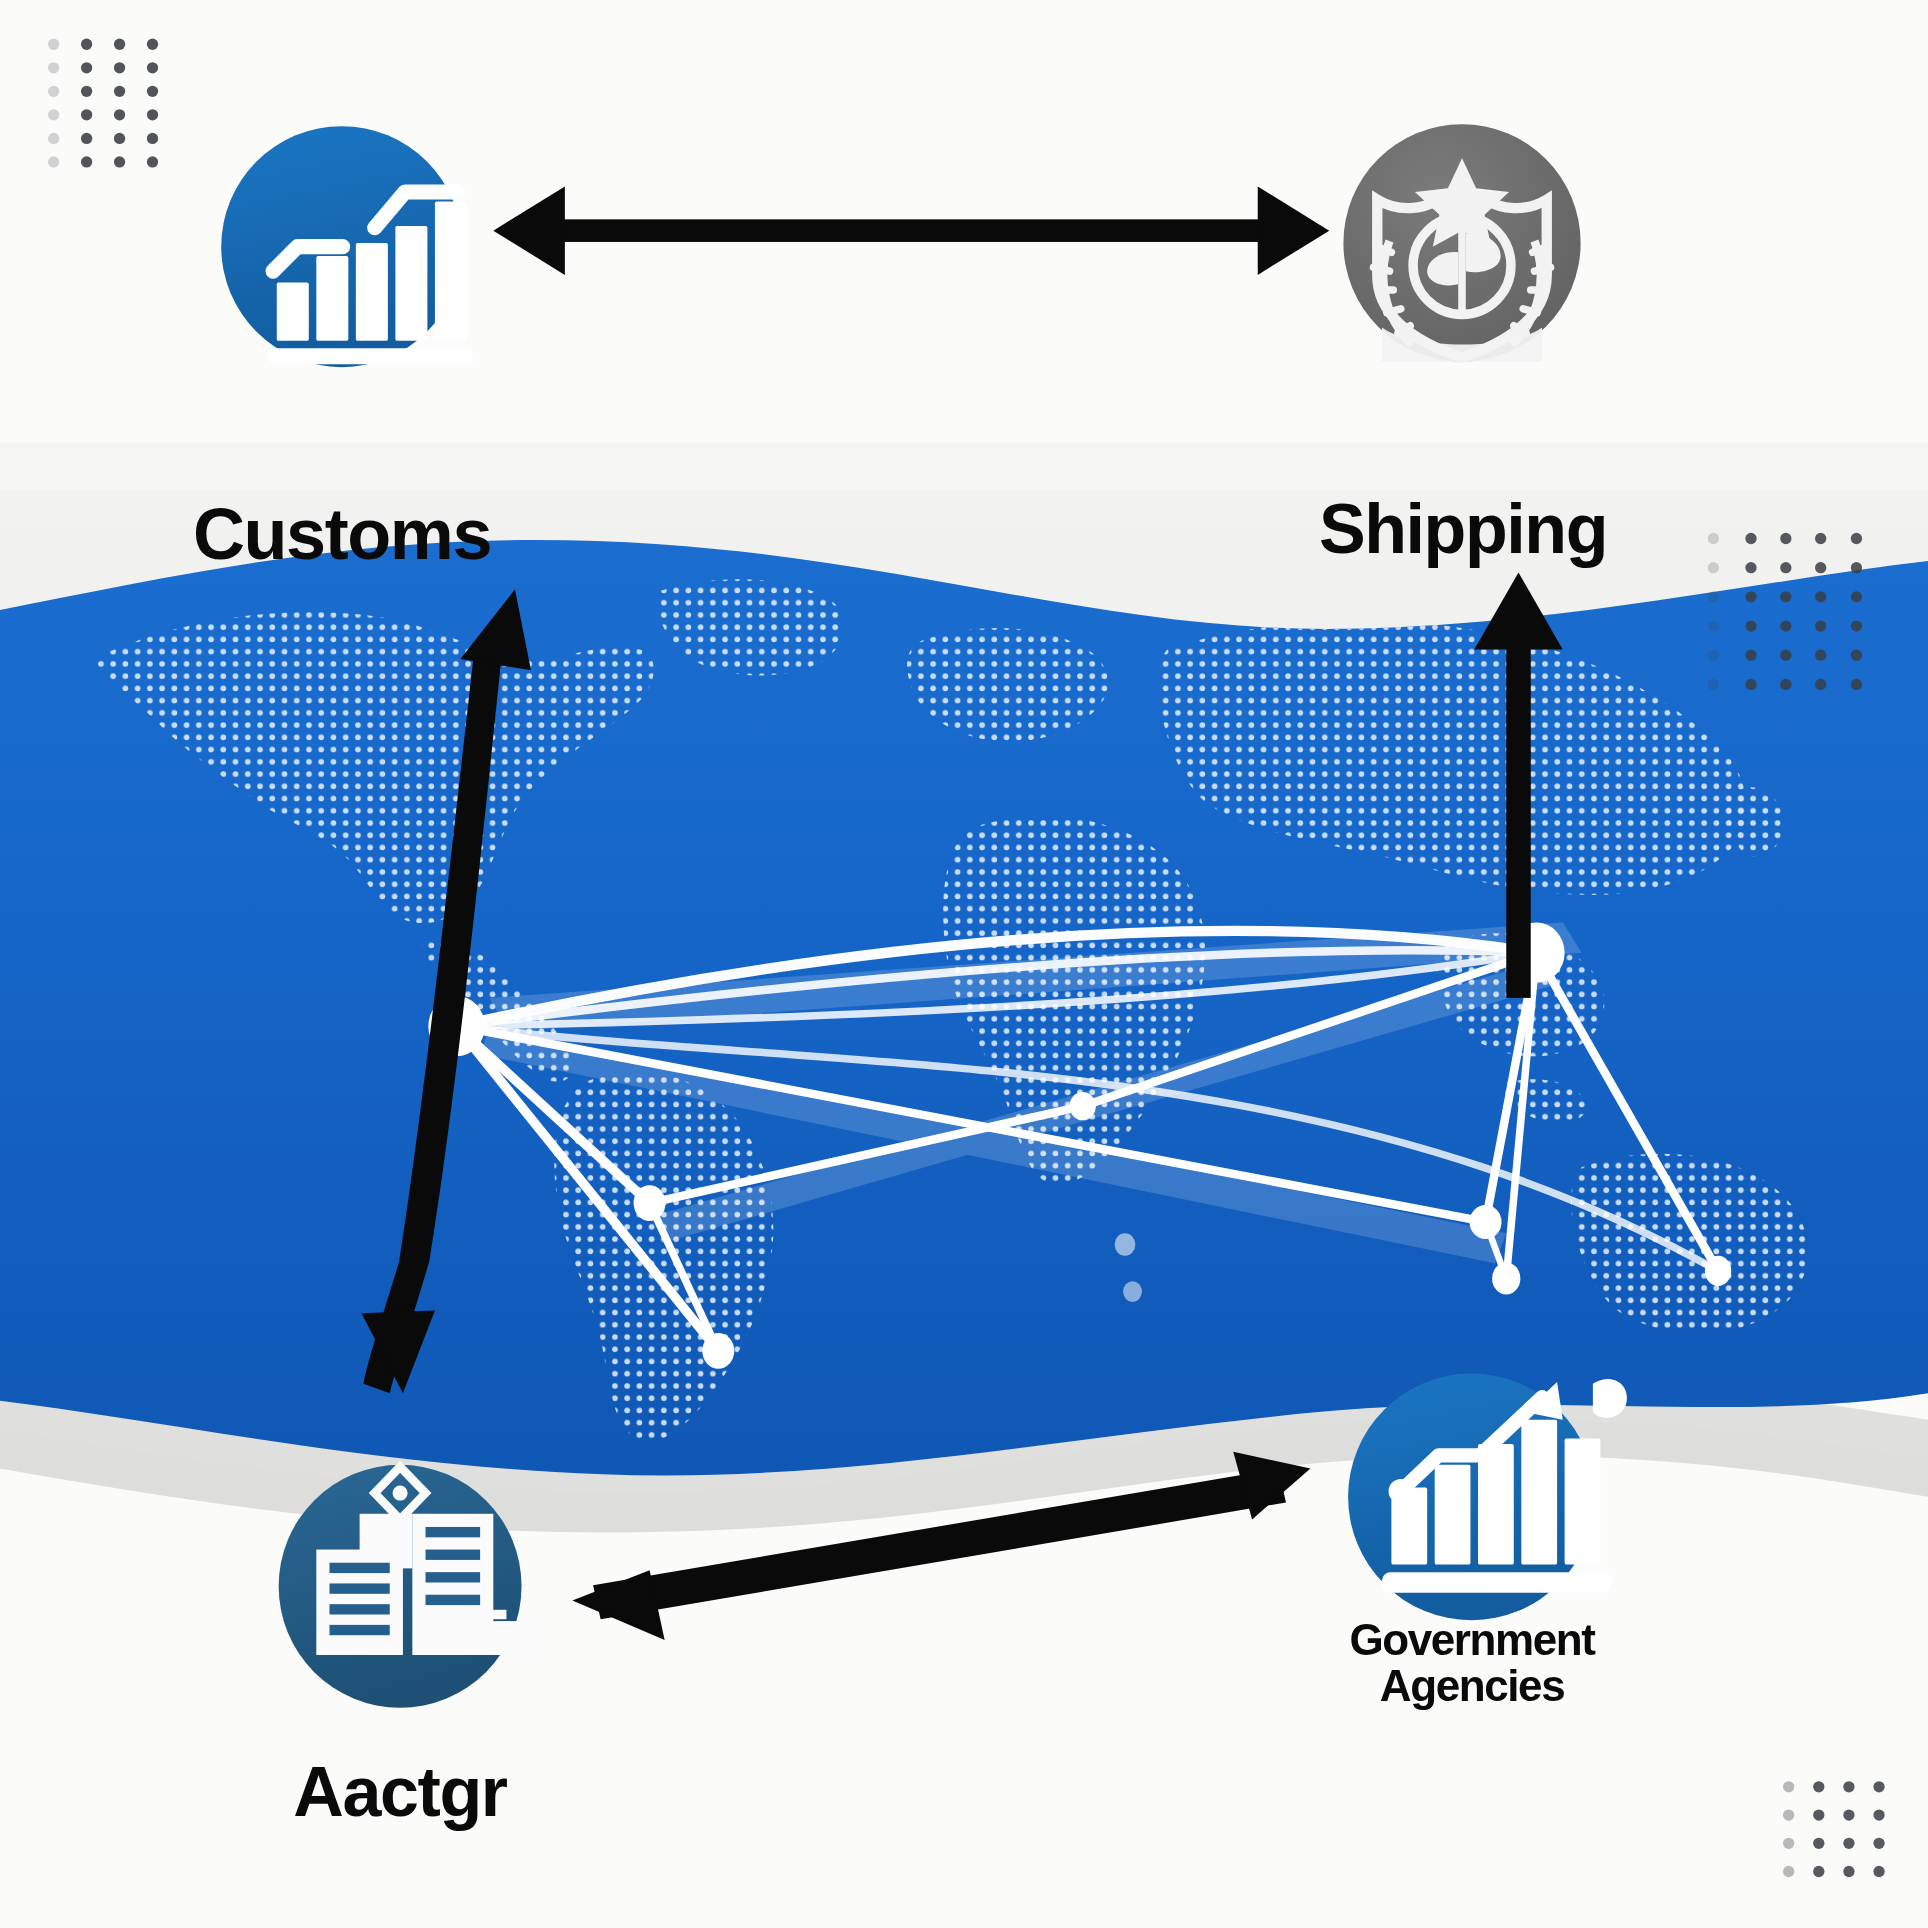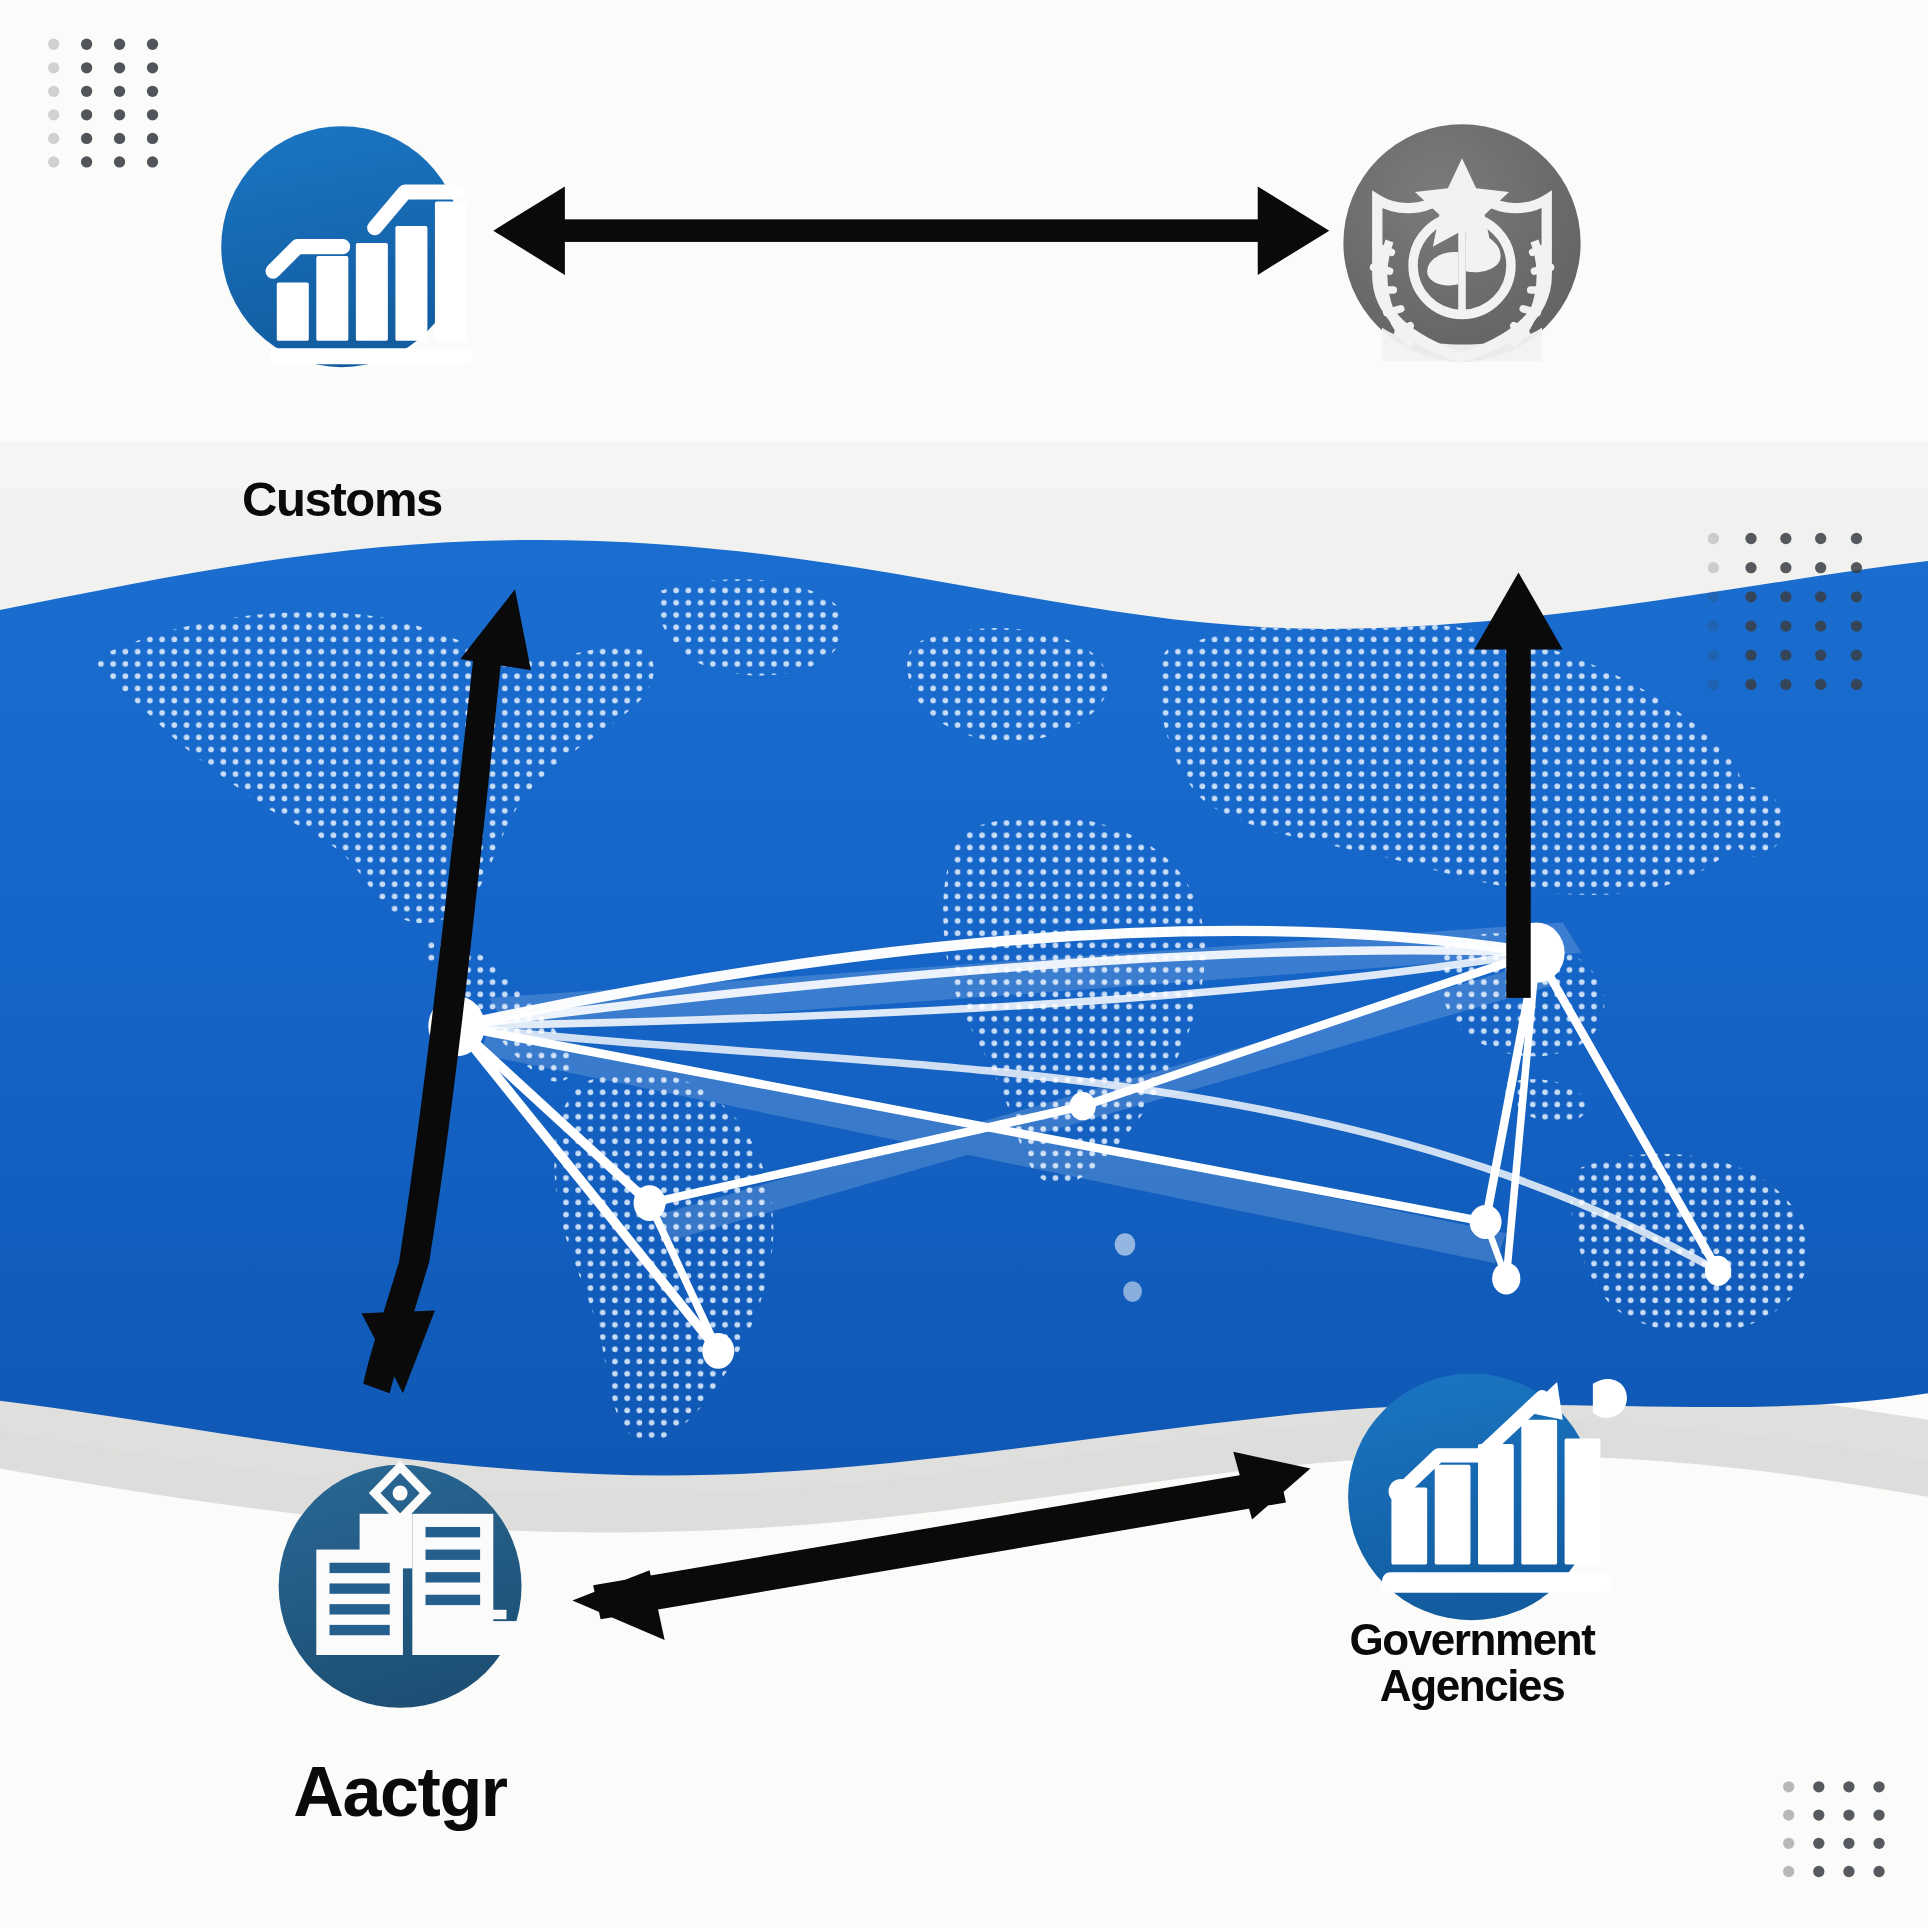--- a/index.html
+++ b/index.html
@@ -360,24 +360,27 @@
         <circle cx="1932" cy="1958" r="6"></circle>
           <circle cx="1964" cy="1958" r="6"></circle>
           <circle cx="1996" cy="1958" r="6"></circle>
         <circle cx="1932" cy="1988" r="6"></circle>
           <circle cx="1964" cy="1988" r="6"></circle>
           <circle cx="1996" cy="1988" r="6"></circle>
       </g>
     </g>
   </svg>
 
-  <div class="label" style="left:0;top:426px;width:684px;font-size:49px;">
+  <div class="label" style="left:0;top:426px;width:684px;font-size:72px;">
     <span>Customs</span>
   </div>
 
+  <div class="label" style="left:1121px;top:424px;width:684px;font-size:70px;">
+    <span>Shipping</span>
+  </div>
 
   <div class="label" style="left:58px;top:1687px;width:684px;font-size:70px;">
     <span>Aactgr</span>
   </div>
 
   <div class="label" style="left:1130px;top:1571px;width:684px;font-size:44px;line-height:1.04;">
     <span>Government
 Agencies</span>
   </div>
 

